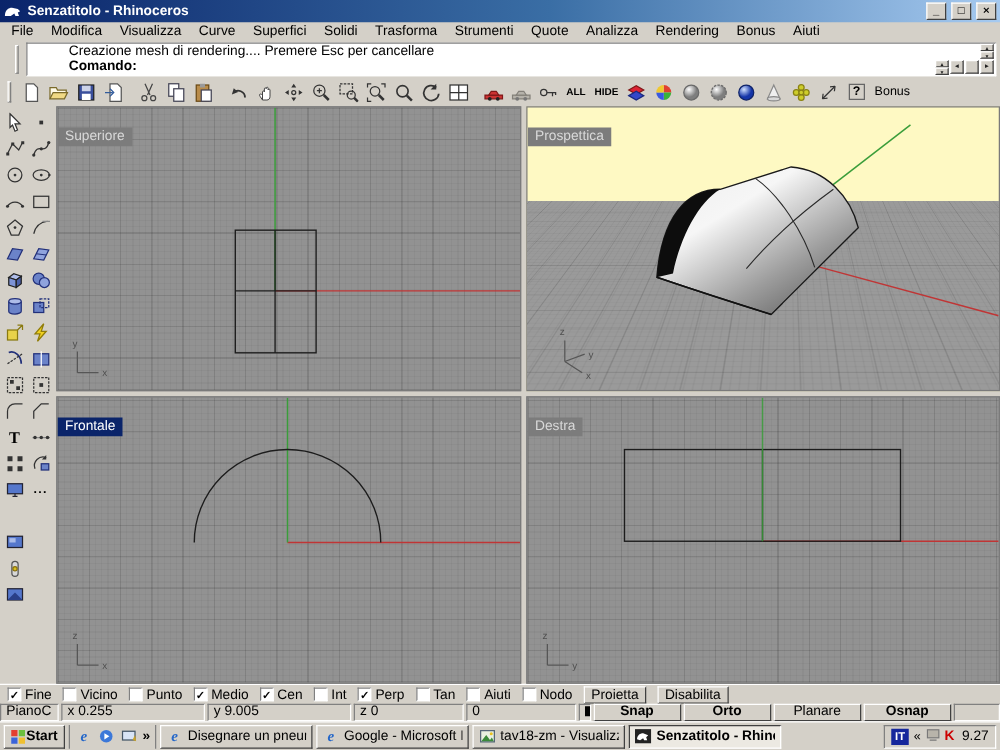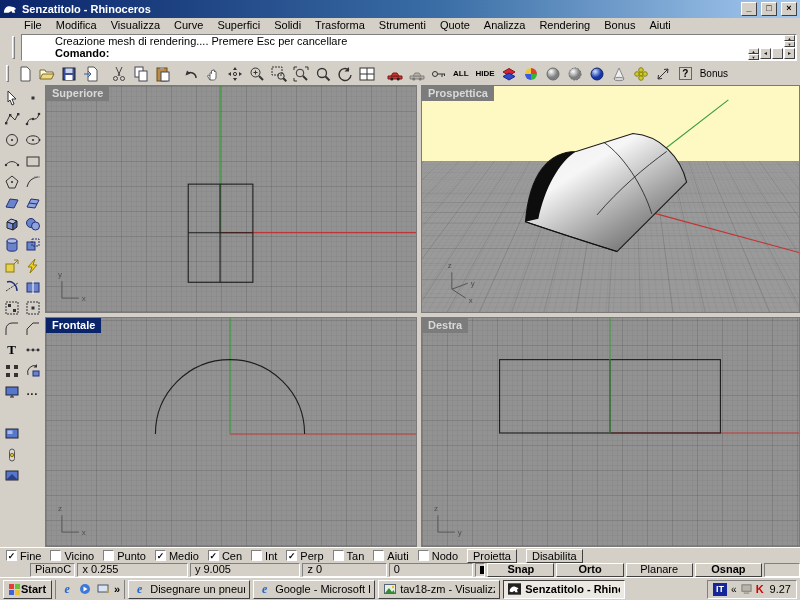--- a/index.html
+++ b/index.html
@@ -7,21 +7,21 @@
   body { font-family:"Liberation Sans",sans-serif; background:#d4d0c8; font-size:11px; color:#000; }
   .screen { width:800px; height:600px; display:flex; flex-direction:column; }
 
   
   .titlebar { height:18px; background:linear-gradient(90deg,#0a246a,#3a6ea5 55%,#a6caf0); display:flex; align-items:center; padding:0 3px; gap:4px; flex:0 0 auto; }
   .titlebar .title { color:#fff; font-weight:bold; font-size:11px; flex:1; white-space:nowrap; }
   .app-icon { width:15px; height:14px; }
   .t-btn { width:16px; height:14px; background:#d4d0c8; border:1px solid; border-color:#fff #404040 #404040 #fff; font-size:9px; line-height:11px; text-align:center; font-weight:bold; }
 
   
-  .menubar { height:15px; background:#d4d0c8; display:flex; padding-left:17px; flex:0 0 auto; }
+  .menubar { height:15px; background:#d4d0c8; display:flex; padding-left:2px; flex:0 0 auto; }
   .menu-item { padding:1px 7px 2px; white-space:nowrap; }
 
   
   .cmdpanel { height:29px; background:#d4d0c8; display:flex; align-items:stretch; padding:1px 3px 1px 6px; flex:0 0 auto; }
   .grip-v { width:3px; margin:2px 6px 2px 6px; border:1px solid; border-color:#fff #808080 #808080 #fff; }
   .cmdbox { flex:1; background:#fff; border:1px solid; border-color:#808080 #fff #fff #808080; display:flex; flex-direction:column; }
   .cmd-row { height:13px; line-height:13px; padding-left:4px; display:flex; align-items:center; white-space:nowrap; overflow:hidden;margin-left:29px; }
   .cmd-row.bold { font-weight:bold; }
   .cmd-controls { margin-left:auto; display:flex; align-items:center; gap:1px; padding-right:1px; }
   .mini-btn { width:11px; height:11px; background:#d4d0c8; border:1px solid; border-color:#fff #404040 #404040 #fff; font-size:5px; line-height:9px; text-align:center; color:#222; }
@@ -47,42 +47,42 @@
 
   
   .viewports { flex:1; display:grid; grid-template-columns:372px 379px; grid-template-rows:228px 230px; gap:4px; background:#d4d0c8; }
   .vp { position:relative; overflow:hidden; border:1px solid #7a7a7a;
         background-color:#929292;
         background-image:
           repeating-linear-gradient(0deg, rgba(0,0,0,0.09) 0 1px, transparent 1px 25px),
           repeating-linear-gradient(90deg, rgba(0,0,0,0.09) 0 1px, transparent 1px 25px),
           repeating-linear-gradient(0deg, rgba(0,0,0,0.035) 0 1px, transparent 1px 5px),
           repeating-linear-gradient(90deg, rgba(0,0,0,0.035) 0 1px, transparent 1px 5px); }
-  .vp-label { position:absolute; top:0; left:0; z-index:3; padding:1px 6px 2px; font-size:11px; font-weight:bold; color:#d9d9d9; background:#7c7c7c; }
+  .vp-label { position:absolute; top:16px; left:0; z-index:3; padding:1px 6px 2px; font-size:11px; font-weight:normal; color:#d9d9d9; background:#7c7c7c; }
   .vp-label.active { background:#0a246a; color:#fff; }
   .overlay { position:absolute; inset:0; z-index:2; width:100%; height:100%; }
   .vp-persp { background-image:none; background-color:#fef9c3; }
   .persp-floor { position:absolute; left:-60%; top:-35%; width:230%; height:280%;
         background-color:#9a9a9a;
         background-image:
           repeating-linear-gradient(0deg, rgba(0,0,0,0.10) 0 1px, transparent 1px 26px),
           repeating-linear-gradient(90deg, rgba(0,0,0,0.10) 0 1px, transparent 1px 26px),
           repeating-linear-gradient(0deg, rgba(0,0,0,0.04) 0 1px, transparent 1px 6px),
           repeating-linear-gradient(90deg, rgba(0,0,0,0.04) 0 1px, transparent 1px 6px);
         transform:perspective(430px) rotateX(58deg); transform-origin:50% 38%; z-index:1; }
   .ax-label { font-size:8px; fill:#4f4f4f; }
 
   
   .osnapbar { height:16px; background:#d4d0c8; border-top:1px solid #fff; display:flex; align-items:center; gap:9px; padding-left:6px; flex:0 0 auto; }
   .osnap-item { display:flex; align-items:center; gap:3px; }
   .cb { width:11px; height:11px; background:#fff; border:1px solid #666; border-color:#808080 #fff #fff #808080; font-size:9px; line-height:10px; text-align:center; font-weight:bold; }
   .osnap-btn { border:1px solid; border-color:#fff #404040 #404040 #fff; background:#d4d0c8; padding:0 5px; font-size:11px; height:14px; line-height:12px; }
 
   
-  .statusbar { height:14px; background:#d4d0c8; display:flex; gap:2px; flex:0 0 auto; font-size:11px;margin-left:30px; }
+  .statusbar { height:14px; background:#d4d0c8; display:flex; gap:2px; flex:0 0 auto; font-size:11px; }
   .sb-cell { border:1px solid; border-color:#808080 #fff #fff #808080; padding:0 4px; line-height:11px; white-space:nowrap; overflow:hidden; }
   .sb-toggle { border:1px solid; border-color:#fff #404040 #404040 #fff; text-align:center; font-weight:bold; line-height:11px; }
   .sb-toggle.plain { font-weight:normal; }
   .layer-chip { display:inline-block; width:8px; height:8px; background:#000; margin-right:3px; vertical-align:-1px; }
 
   
   .taskbar { height:23px; background:#d4d0c8; border-top:1px solid #fff; display:flex; align-items:center; gap:3px; padding:1px 3px; flex:0 0 auto; }
   .start-btn { display:flex; align-items:center; gap:1px; font-weight:bold; border:1px solid; border-color:#fff #404040 #404040 #fff; background:#d4d0c8; height:19px; padding:0 5px; }
   .winflag { display:grid; grid-template-columns:5px 5px; grid-auto-rows:5px; gap:1px; }
   .winflag i { display:block; }

